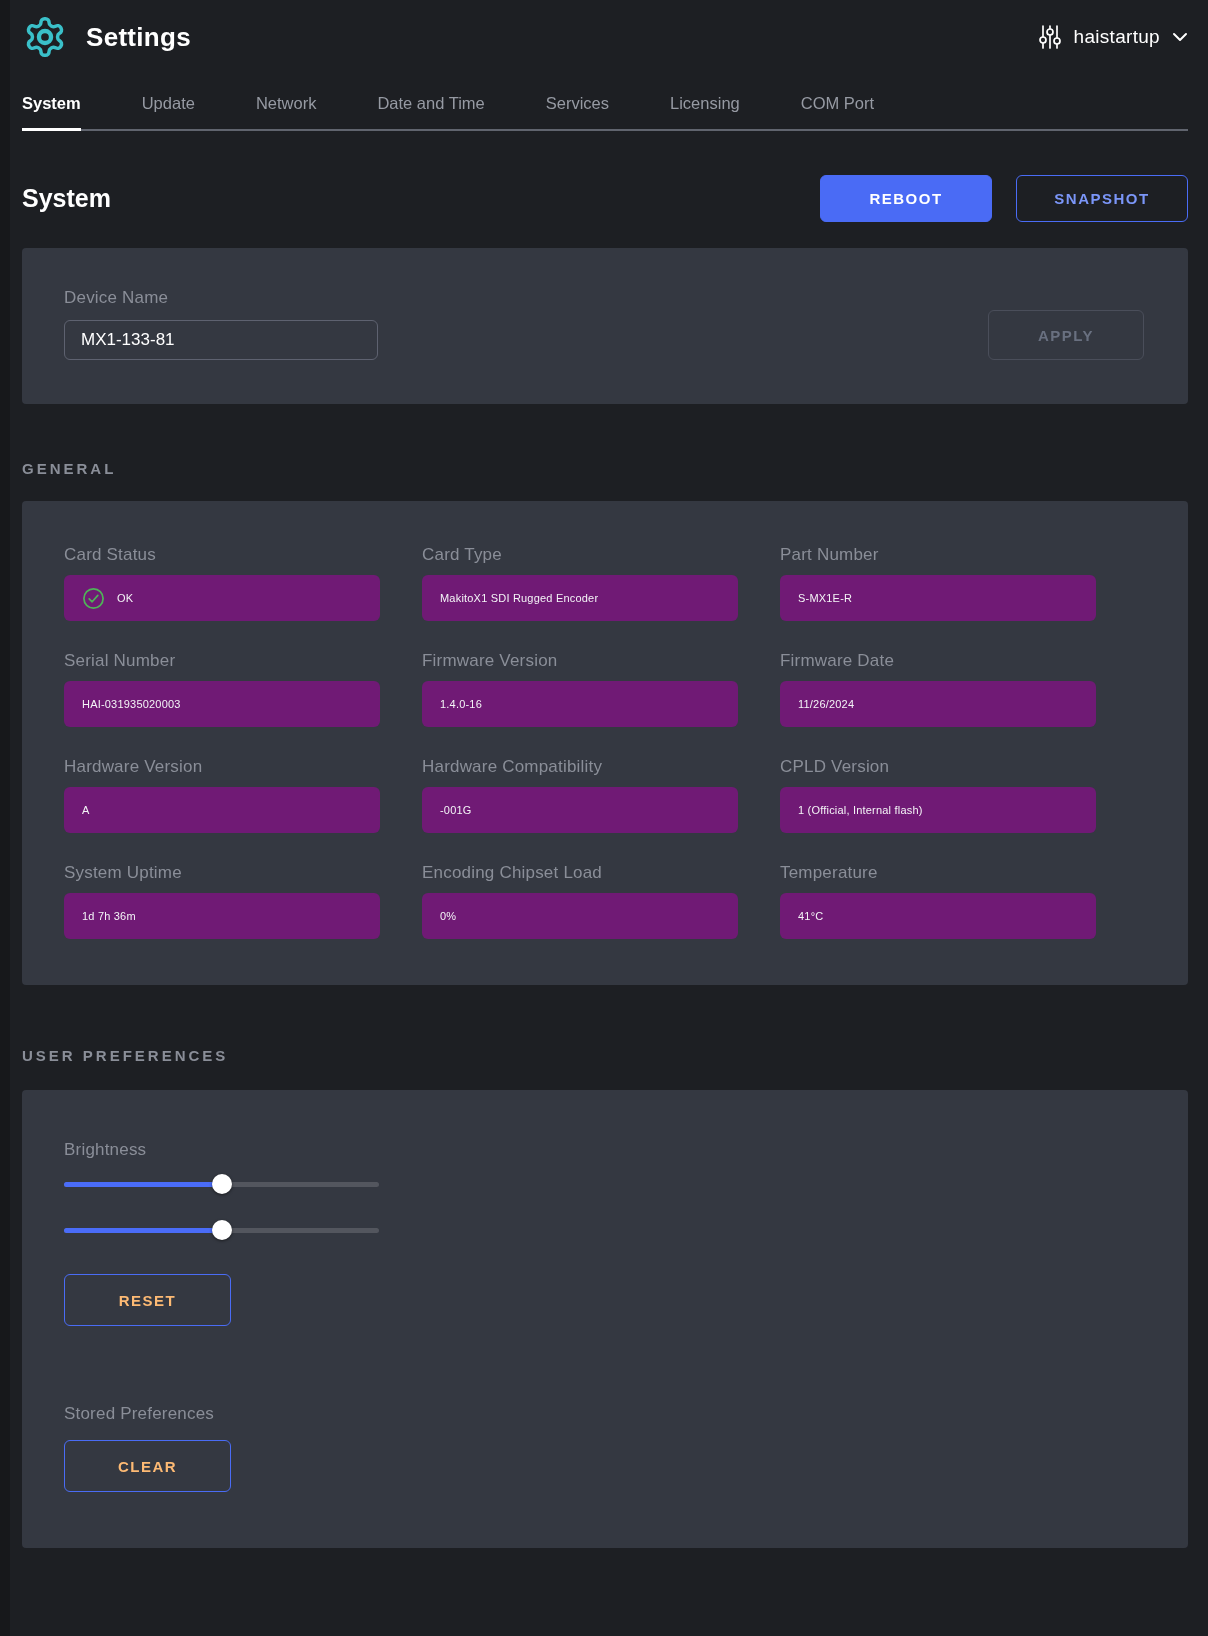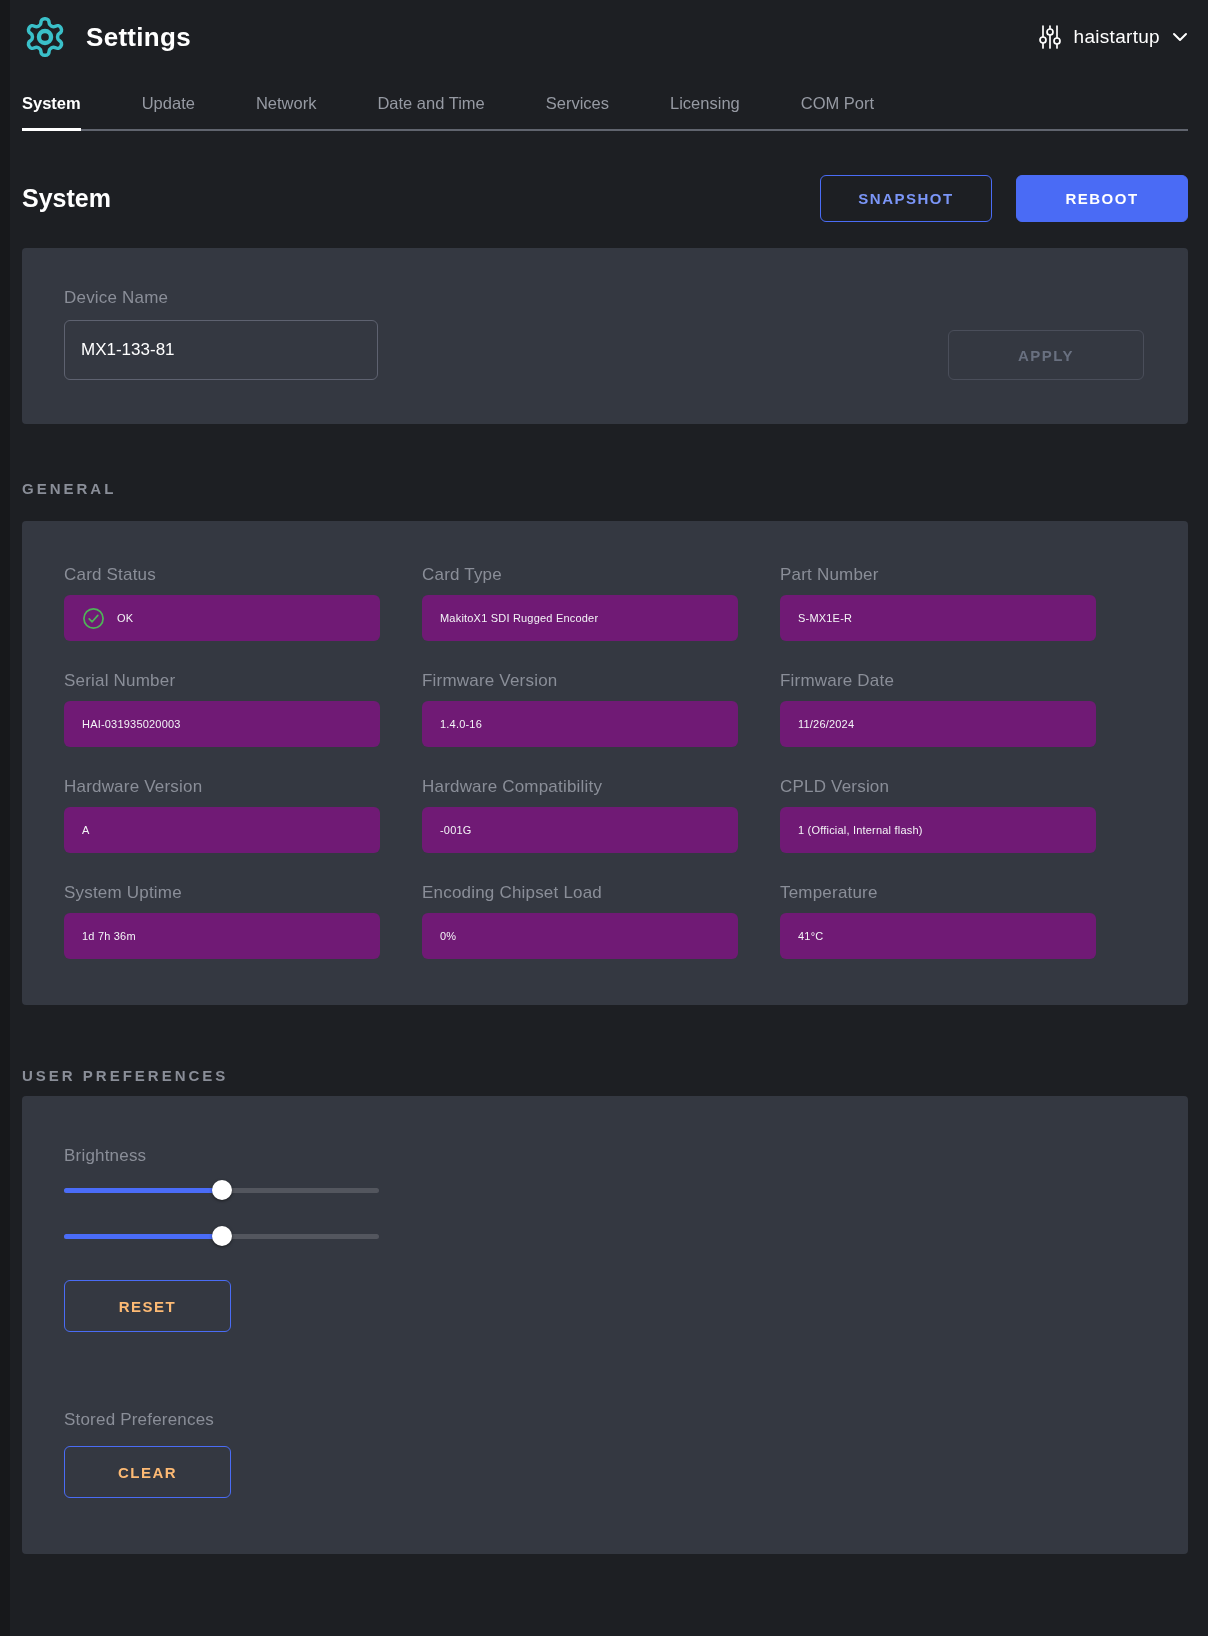--- a/index.html
+++ b/index.html
@@ -35,40 +35,40 @@
          font-size:15px; font-weight:600; letter-spacing:1.5px; cursor:pointer; user-select:none;
          font-family:"Liberation Sans", sans-serif; }
   .btn-outline-accent { width:172px; background:transparent; border:1px solid #4a6cf5; color:#7b96f8; }
   .btn-filled { width:172px; background:#4a6bf5; border:1px solid #4a6bf5; color:#ffffff; }
 
   
   .card { background:#343841; border-radius:4px; }
   .device-card { margin-top:26px; padding:40px 44px 44px 42px; display:flex; align-items:flex-end; justify-content:space-between; }
   .field-label { font-size:17px; color:#8a8e98; letter-spacing:.2px; }
   .device-input {
-    margin-top:12px; width:314px; height:60px; background:transparent;
+    margin-top:12px; width:314px; height:40px; background:transparent;
     border:1px solid #5e6270; border-radius:6px; color:#ffffff; font-size:17px;
     padding:0 16px; font-family:"Liberation Sans", sans-serif; outline:none; display:block;
   }
-  .btn-disabled { width:196px; height:50px; background:transparent; border:1px solid #4a4e5a; color:#697080; margin-bottom:0; }
+  .btn-disabled { width:156px; height:50px; background:transparent; border:1px solid #4a4e5a; color:#697080; margin-bottom:0; }
 
   
   .section-heading { margin-top:56px; font-size:15px; font-weight:600; letter-spacing:3px; color:#8a8e98; }
 
   
   .general-card { margin-top:24px; padding:44px 40px 46px 42px; }
   .general-grid { display:grid; grid-template-columns:repeat(3, 316px); column-gap:42px; row-gap:30px; }
   .value-box {
     margin-top:10px; height:46px; background:#701a75; border-radius:6px;
     display:flex; align-items:center; padding:0 18px; font-size:11px; color:#f4f5f7; letter-spacing:.2px;
   }
   .status-icon { display:inline-flex; margin-right:12px; }
 
   
-  .prefs-card { margin-top:12px; padding:50px 44px 56px 42px; }
+  .prefs-card { margin-top:26px; padding:50px 44px 56px 42px; }
   .slider { position:relative; width:315px; height:20px; margin-top:14px; cursor:pointer; }
   .slider-track { position:absolute; top:7.5px; left:0; width:100%; height:5px; background:#53565e; border-radius:3px; }
   .slider-fill { position:absolute; top:7.5px; left:0; height:5px; background:#4a6cf8; border-radius:3px 0 0 3px; }
   .slider-thumb { position:absolute; top:0; width:20px; height:20px; margin-left:-10px; background:#ffffff; border-radius:50%;
                   box-shadow:0 1px 3px rgba(0,0,0,.5); }
   .pref-block + .pref-block { margin-top:26px; }
   .btn-small { width:167px; height:52px; background:transparent; border:1px solid #4a6cf5; color:#fdba74; }
   .reset-row { margin-top:34px; }
   .stored-label { margin-top:78px; font-size:17px; color:#8a8e98; }
   .clear-row { margin-top:16px; }
@@ -116,22 +116,22 @@
     <div class="tab">Network</div>
     <div class="tab">Date and Time</div>
     <div class="tab">Services</div>
     <div class="tab">Licensing</div>
     <div class="tab">COM Port</div>
   </div>
 
   <div class="page-title-row">
     <div class="page-title">System</div>
     <div class="title-actions">
+      <div class="btn btn-filled">REBOOT</div>
       <div class="btn btn-outline-accent">SNAPSHOT</div>
-      <div class="btn btn-filled">REBOOT</div>
     </div>
   </div>
 
   <div class="card device-card">
     <div>
       <div class="field-label">Device Name</div>
       <input class="device-input" type="text" value="MX1-133-81" style="">
     </div>
     <div class="btn btn-disabled">APPLY</div>
   </div>

